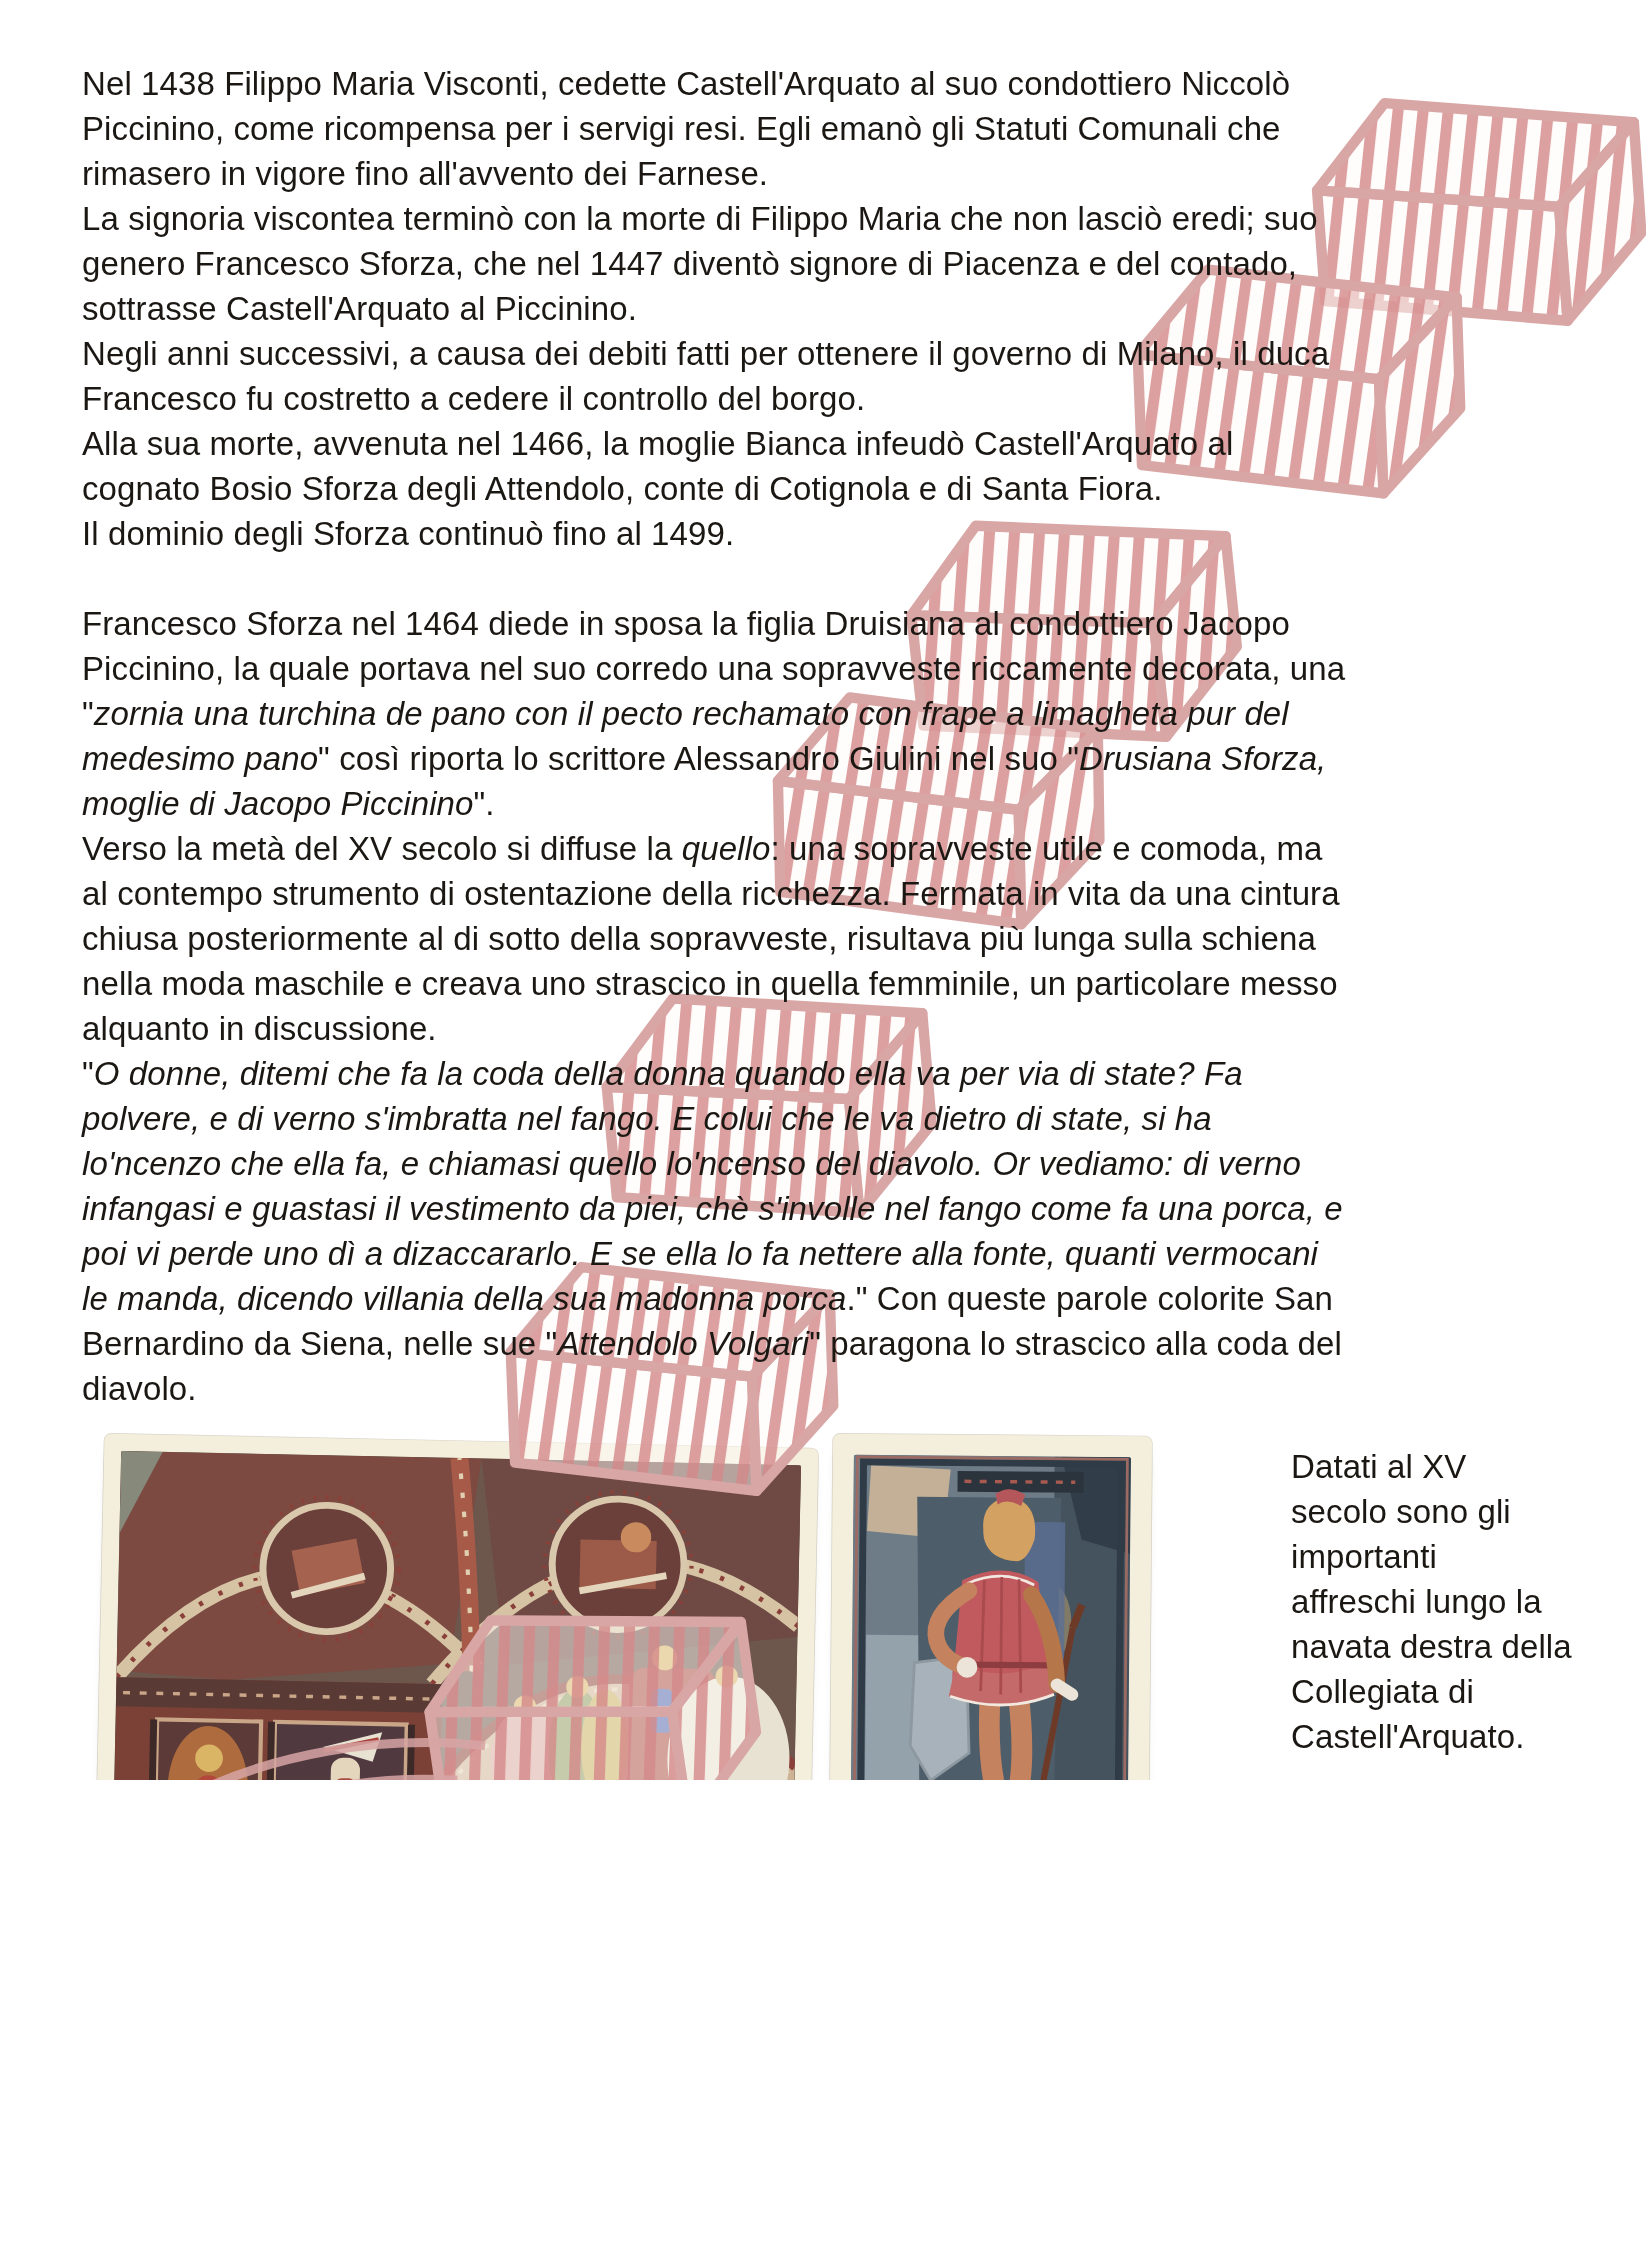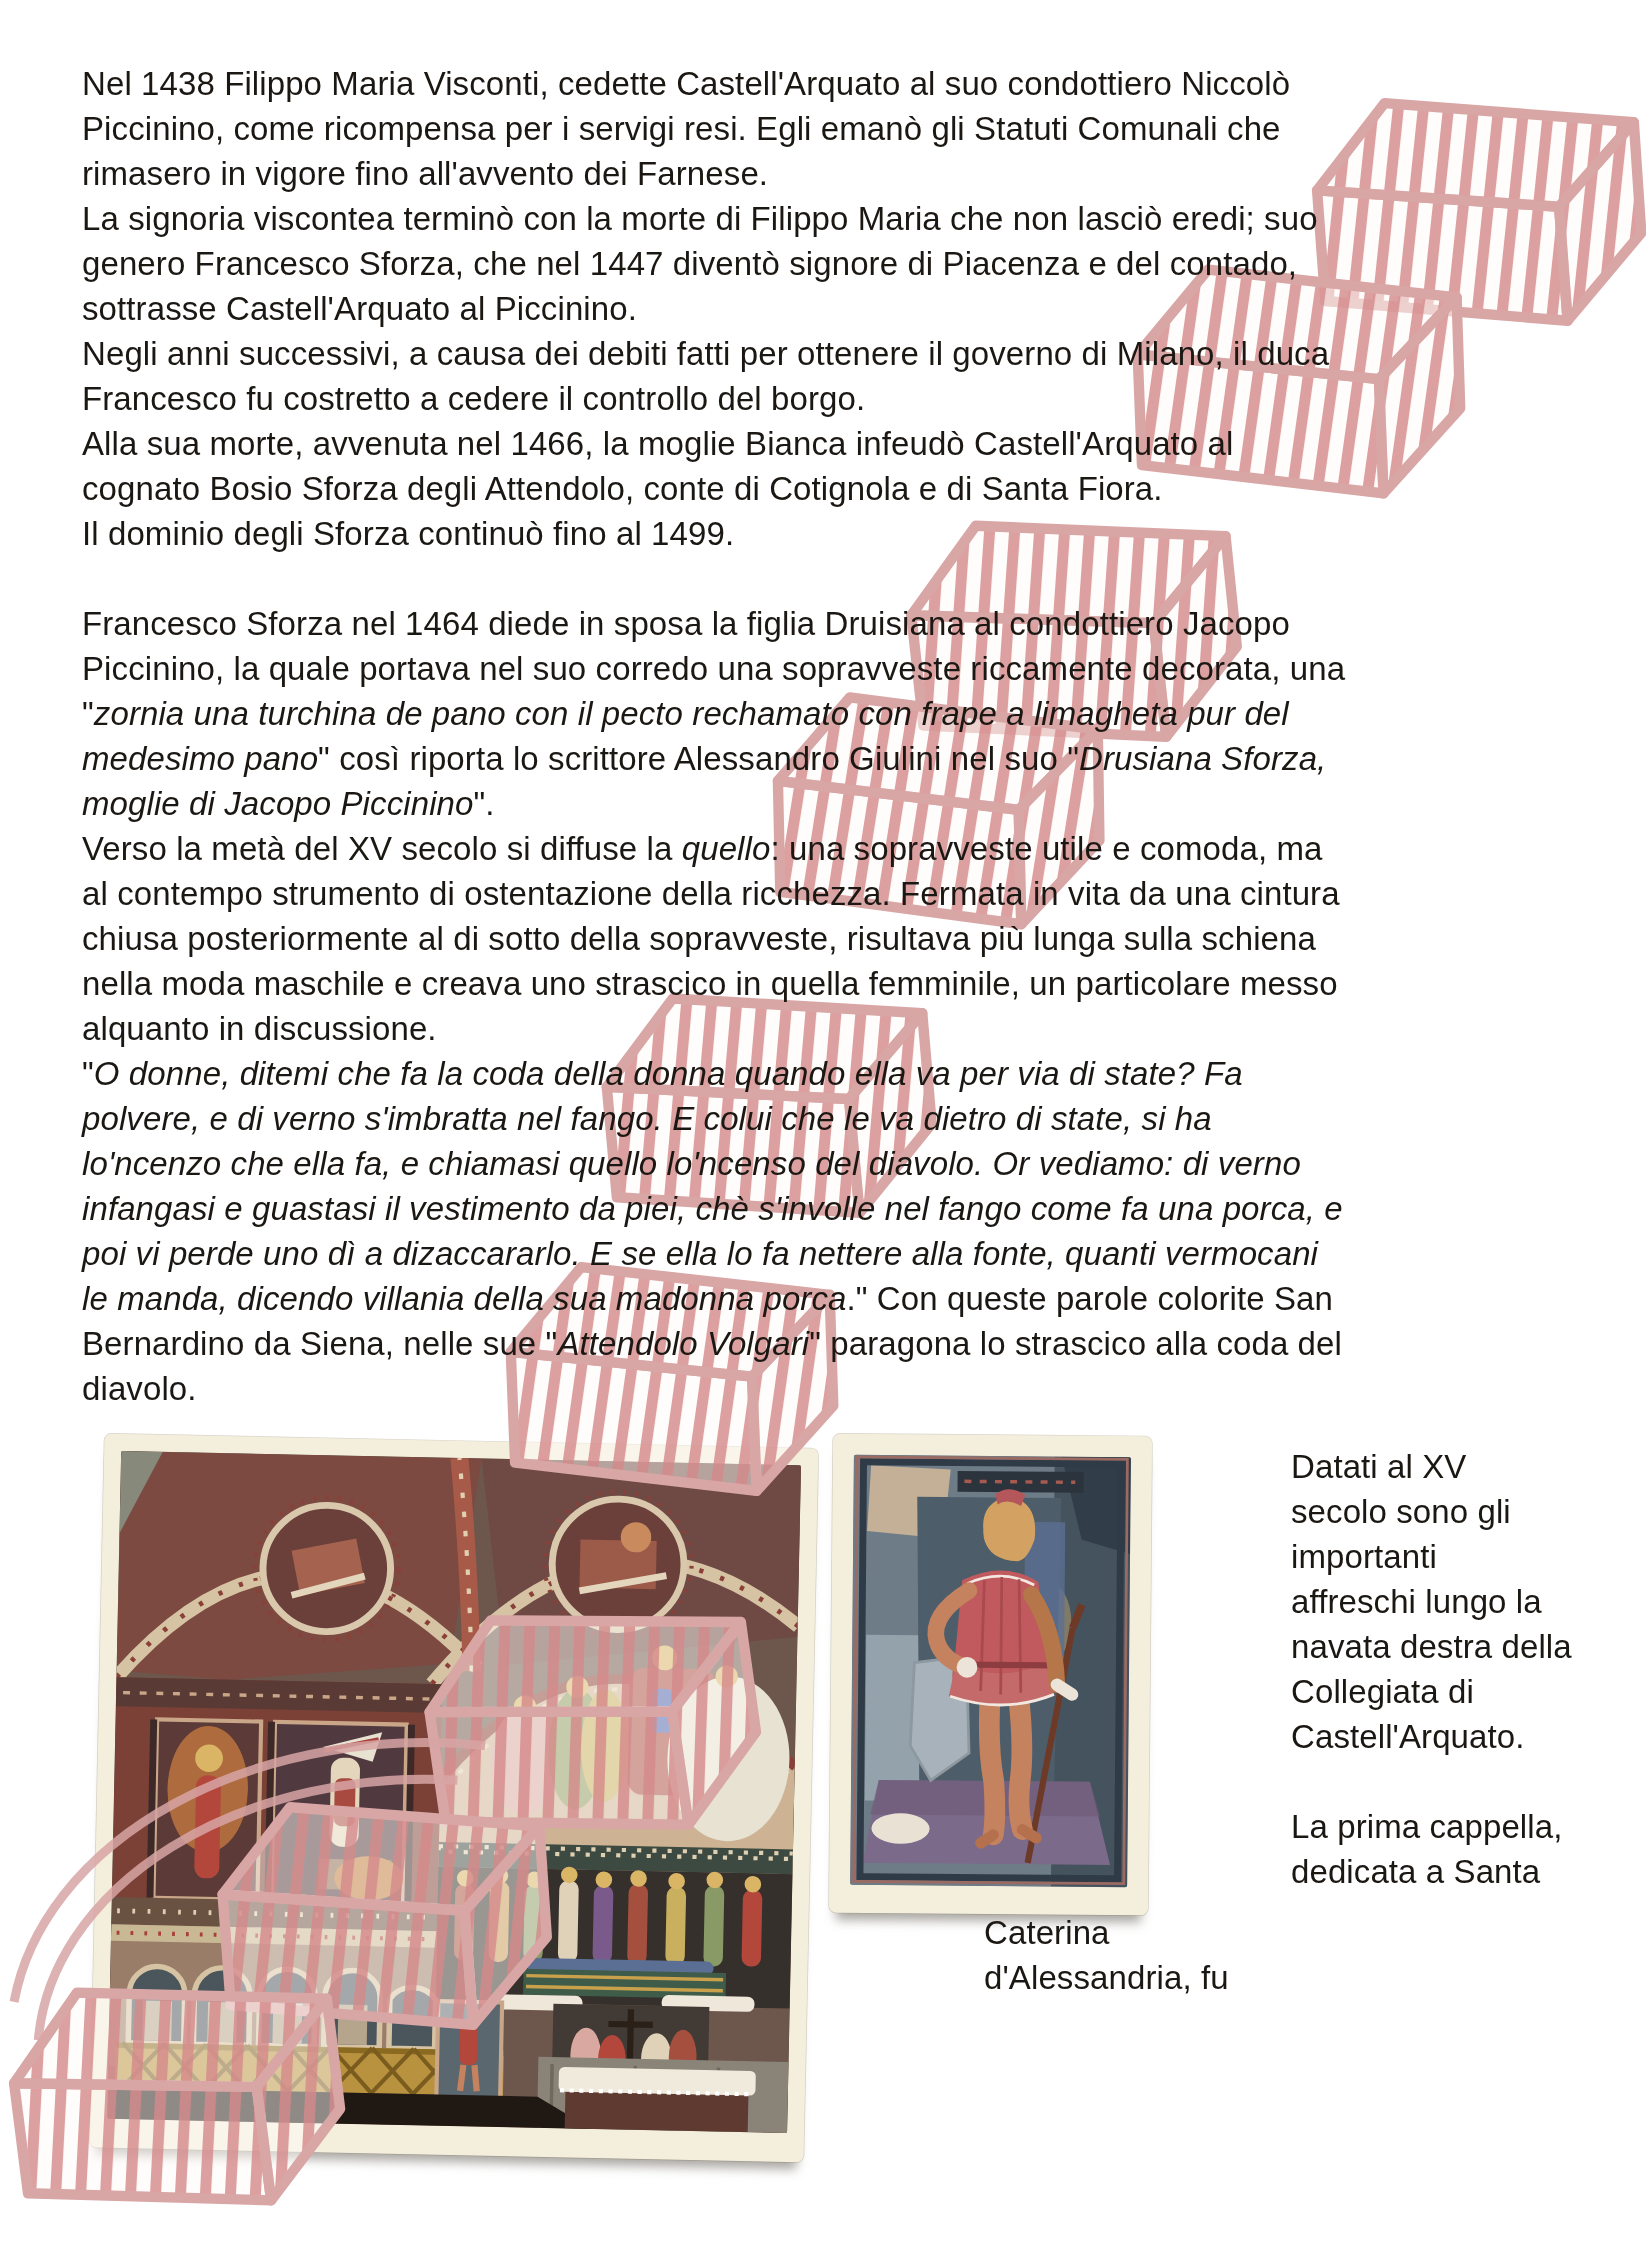--- a/index.html
+++ b/index.html
@@ -1,17 +1,17 @@
 <!DOCTYPE html>
 <html style="font-size:11px"><head>
 <meta charset="utf-8">
 <style>
   html,body{margin:0;padding:0;background:#ffffff;}
   .page{
-    position:relative;width:1647px;height:2261px;background:#ffffff;
+    position:relative;width:1647px;height:1780px;background:#ffffff;
     font-family:"Liberation Sans",sans-serif;color:#1b1713;overflow:hidden;
   }
   .tx{
     position:absolute;margin:0;white-space:pre-line;
     font-size:33px;line-height:45px;letter-spacing:0.1px;color:#1b1713;
   }
   .tx .it{font-style:italic;}
   .main-text{left:82px;top:61px;width:1548px;}
   .col-a{left:1291px;top:1444px;width:398px;}
   .col-b{left:984px;top:1886px;width:416px;margin-top:24px;}

